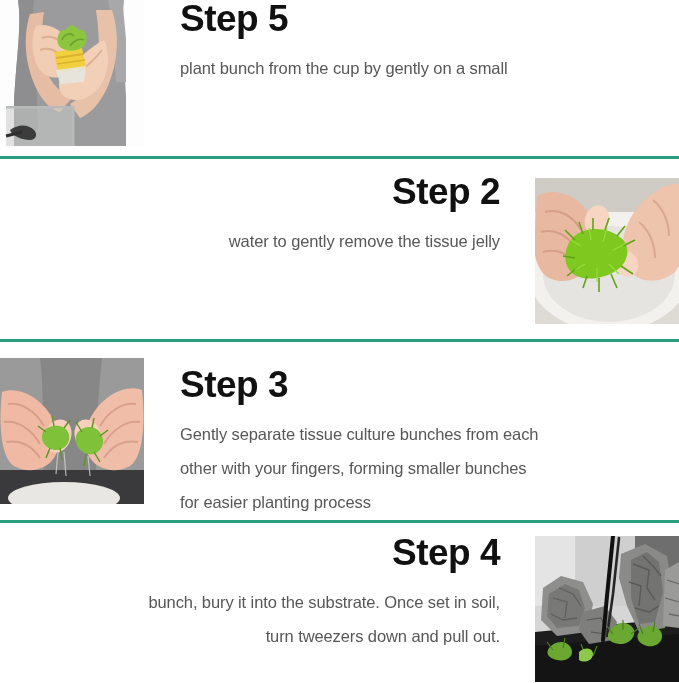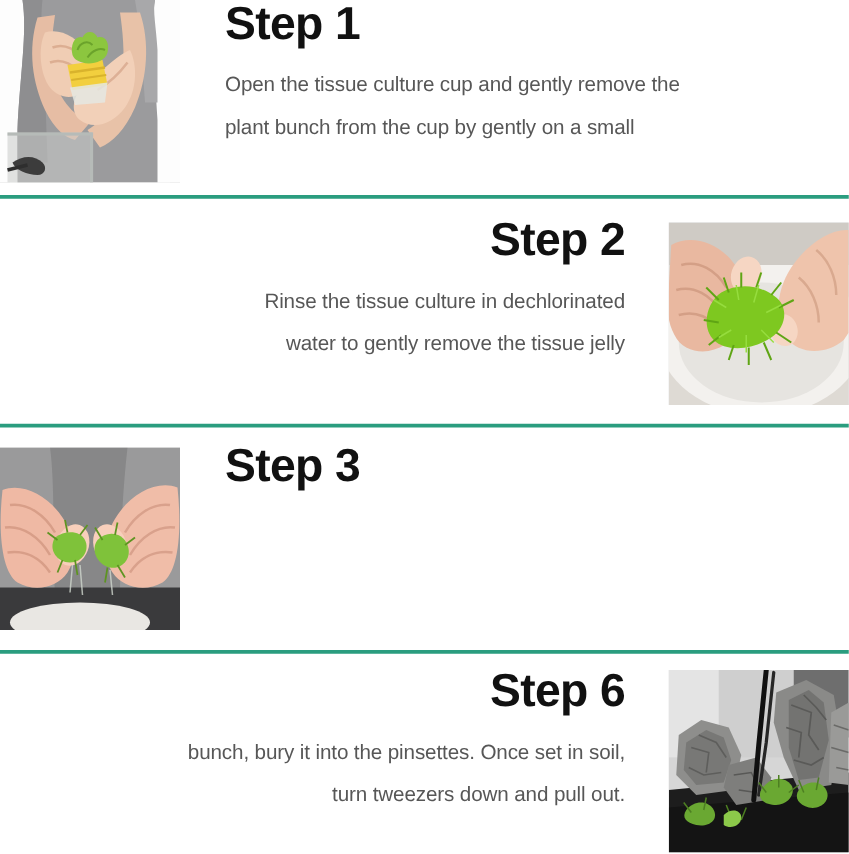--- a/index.html
+++ b/index.html
@@ -78,21 +78,21 @@
     margin: 0;
     font-family: "Liberation Sans", sans-serif;
     font-size: 37px;
     font-weight: 700;
     line-height: 1.0;
     letter-spacing: -0.5px;
     color: #111111;
   }
   .t1 { padding-top: 0px; }
   .t2 { padding-top: 14px; }
-  .t3 { padding-top: 12px; }
+  .t3 { padding-top: 24px; }
   .t4 { padding-top: 11px; }
 
   .step-body {
     margin: 0;
     padding-top: 14px;
     font-family: "Liberation Sans", sans-serif;
     font-size: 16.5px;
     font-weight: 400;
     line-height: 34px;
     color: #575757;
@@ -141,23 +141,22 @@
 
         <rect x="6" y="106" width="68" height="40" fill="#c9cbc8" opacity="0.55"></rect>
         <rect x="6" y="106" width="68" height="2.5" fill="#b6bbb8"></rect>
         <rect x="72" y="106" width="2.5" height="40" fill="#b6bbb8"></rect>
         <path d="M10 130 C18 124 28 124 34 130 C38 134 36 140 30 140 C22 140 12 136 10 130 Z" fill="#3c3c3c"></path>
         <path d="M6 136 L22 132" stroke="#2e2e2e" stroke-width="3"></path>
       </svg>
     </div>
 
     <div class="text-col text-left">
-      <h2 class="step-title t1">Step 1</h2>
+      <h2 class="step-title t1">Step 5</h2>
       <p class="step-body">
-        <span class="ln">Open the tissue culture cup and gently remove the</span>
         <span class="ln">plant bunch from the cup by gently on a small</span>
       </p>
     </div>
   </section>
 
   <div class="divider divider-1"></div>
 
   <section class="step step-2">
 
     <div class="photo photo-right photo-2">
@@ -205,21 +204,20 @@
             <path d="M50 86 L40 92"></path>
             <path d="M62 90 L62 104"></path>
           <path d="M74 86 L84 96"></path>
         </g>
       </svg>
     </div>
 
     <div class="text-col text-right">
       <h2 class="step-title t2">Step 2</h2>
       <p class="step-body">
-        <span class="ln">Rinse the tissue culture in dechlorinated</span>
         <span class="ln">water to gently remove the tissue jelly</span>
       </p>
     </div>
   </section>
 
   <div class="divider divider-2"></div>
 
   <section class="step step-3">
 
     <div class="photo photo-left photo-3">
@@ -265,20 +263,25 @@
         <g stroke="#cfd6cd" stroke-width="1.2" fill="none" opacity="0.8">
           <path d="M58 94 L56 116"></path>
             <path d="M64 94 L66 118"></path>
             <path d="M88 98 L90 118"></path>
         </g>
       </svg>
     </div>
 
     <div class="text-col text-left">
       <h2 class="step-title t3">Step 3</h2>
+      <p class="step-body">
+        <span class="ln">Gently separate tissue culture bunches from each</span>
+        <span class="ln">other with your fingers, forming smaller bunches</span>
+        <span class="ln">for easier planting process</span>
+      </p>
     </div>
   </section>
 
   <div class="divider divider-3"></div>
 
   <section class="step step-4">
 
     <div class="photo photo-right photo-4">
       <svg viewBox="0 0 144 146" xmlns="http://www.w3.org/2000/svg">
         <rect x="0" y="0" width="144" height="146" fill="#d6d6d6"></rect>
@@ -339,21 +342,21 @@
           <path d="M50 118 L46 108"></path>
             <path d="M58 120 L62 110"></path>
         </g>
         <g fill="#8cc94a">
           <path d="M44 116 C50 110 58 112 58 118 C58 124 50 128 44 124 Z"></path>
         </g>
       </svg>
     </div>
 
     <div class="text-col text-right">
-      <h2 class="step-title t4">Step 6</h2>
+      <h2 class="step-title t4">Step 4</h2>
       <p class="step-body">
-        <span class="ln">bunch, bury it into the pinsettes. Once set in soil,</span>
+        <span class="ln">bunch, bury it into the substrate. Once set in soil,</span>
         <span class="ln">turn tweezers down and pull out.</span>
       </p>
     </div>
   </section>
 
 </div>
 
 </body></html>

